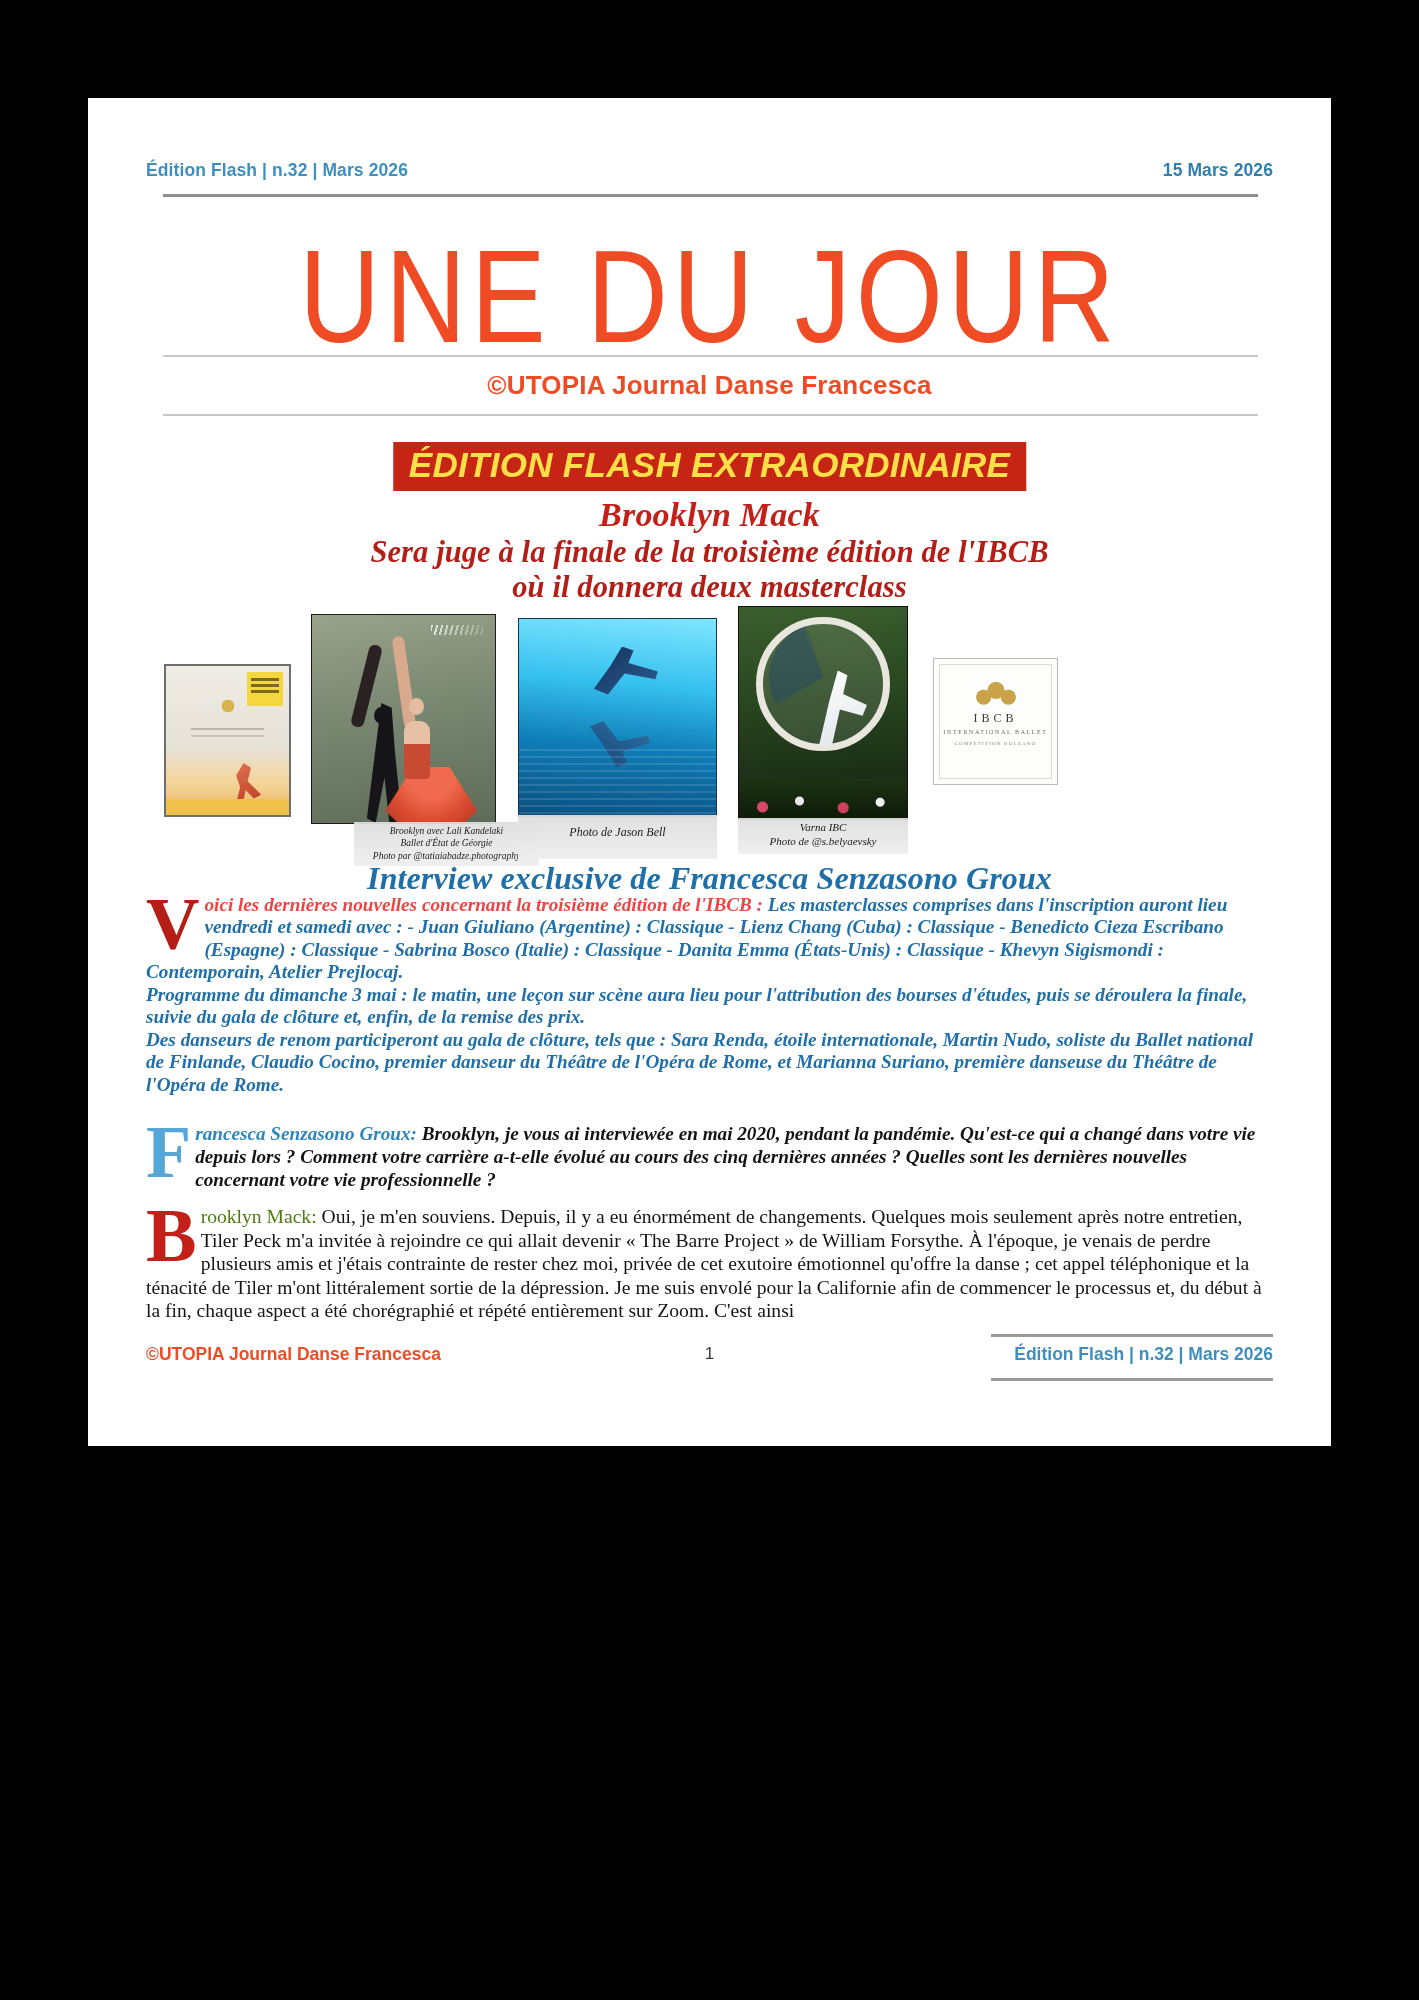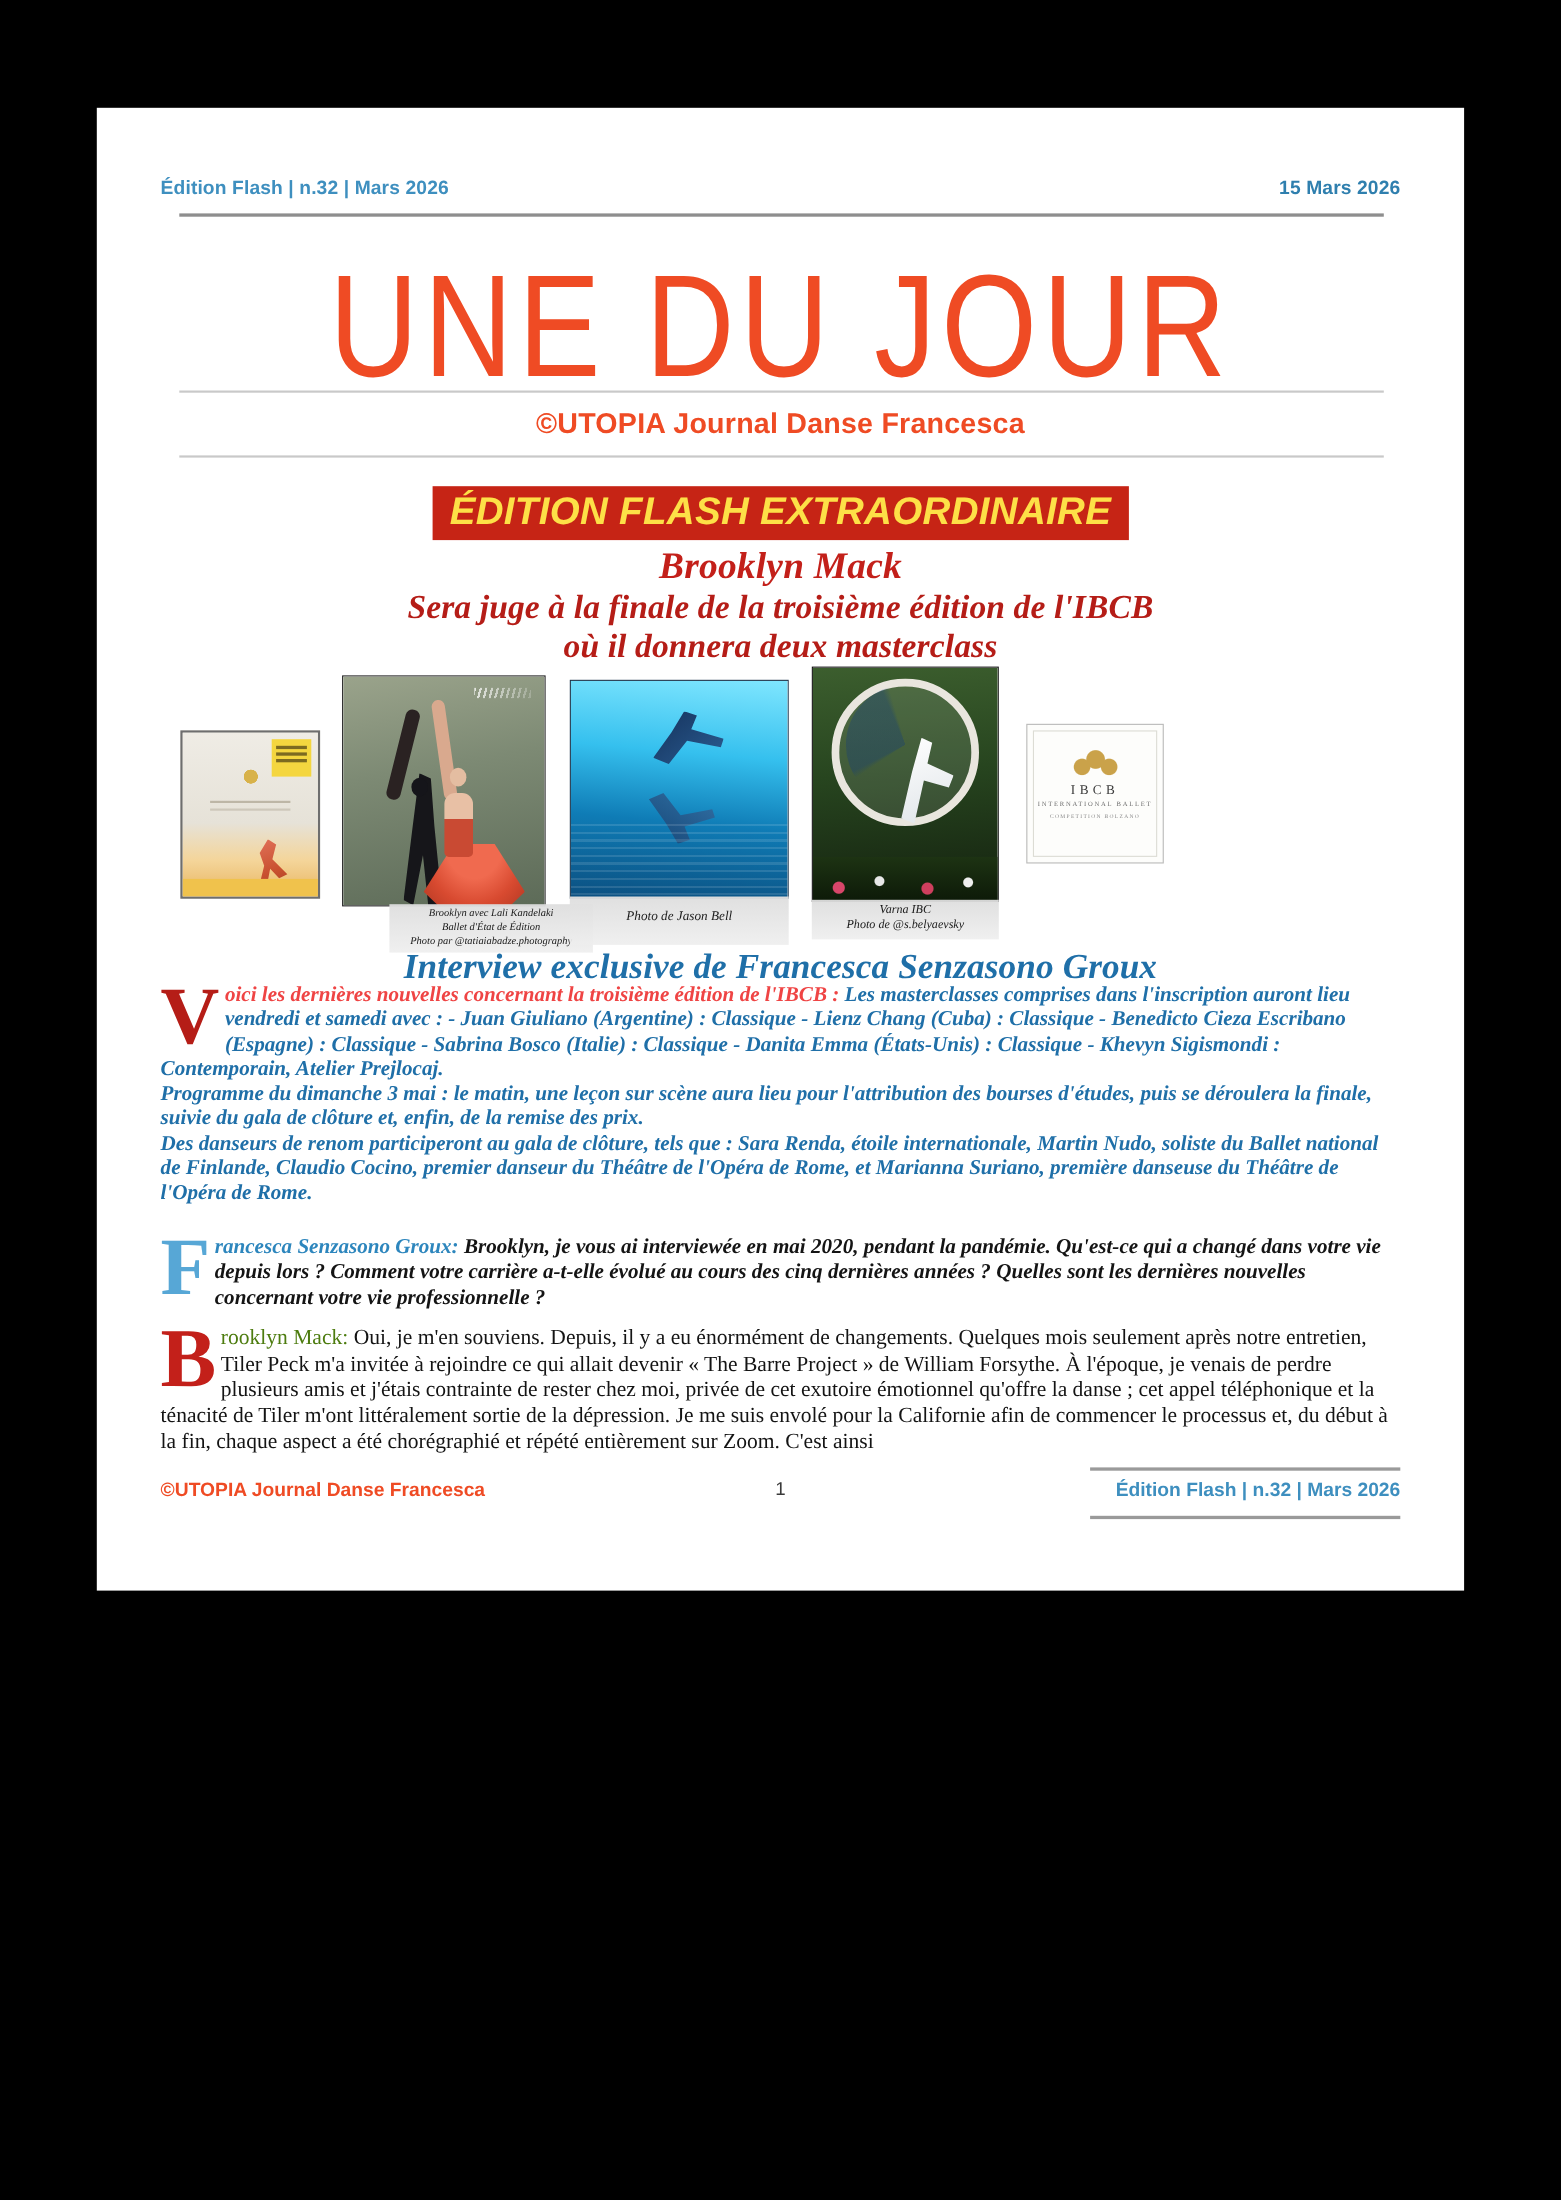--- a/index.html
+++ b/index.html
@@ -466,21 +466,21 @@
         <div class="inner"></div>
         <div class="crest"></div>
         <div class="name">IBCB</div>
         <div class="sub1">INTERNATIONAL BALLET</div>
         <div class="sub2">COMPETITION BOLZANO</div>
       </div>
     </div>
 
     <div class="cap-box c2">
       <span class="capline">Brooklyn avec Lali Kandelaki</span>
-      <span class="capline">Ballet d'État de Édition</span>
+      <span class="capline">Ballet d'État de Géorgie</span>
       <span class="capline">Photo par @tatiaiabadze.photography</span>
     </div>
 
     <div class="cap-box c3">
       <span class="capline">Photo de Jason Bell</span>
     </div>
 
     <div class="cap-box c4">
       <span class="capline">Varna IBC</span>
       <span class="capline">Photo de @s.belyaevsky</span>

